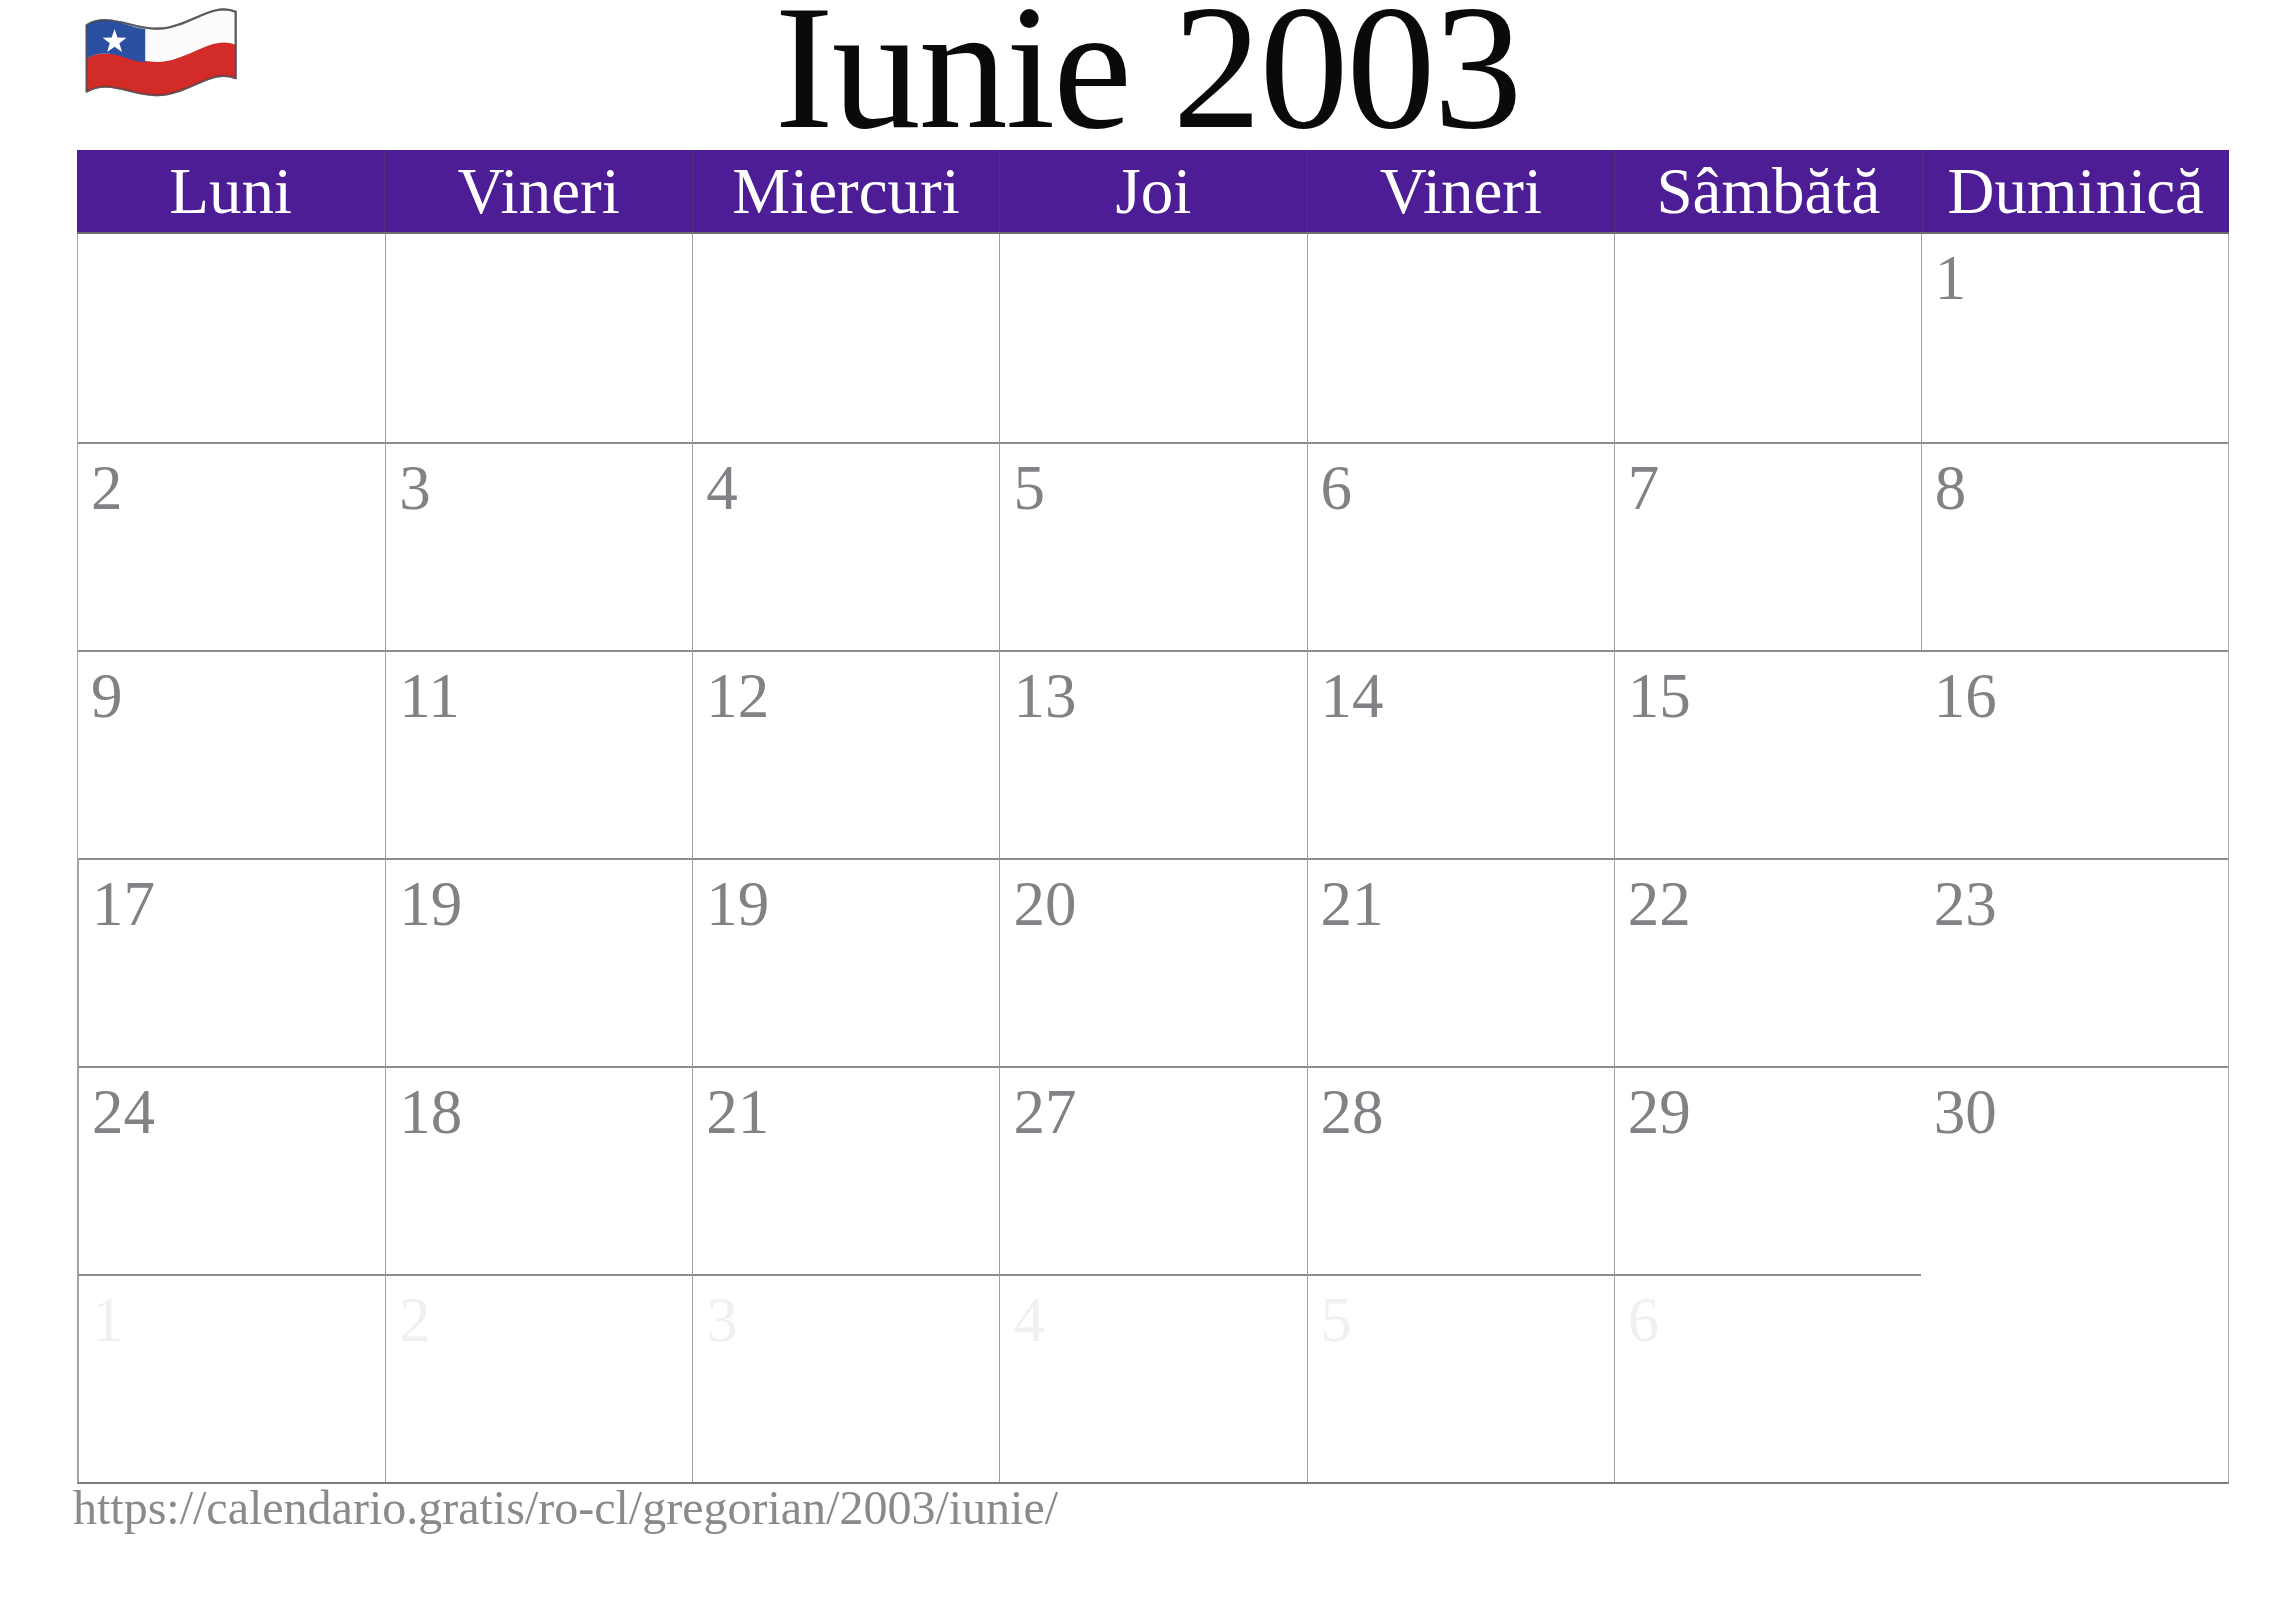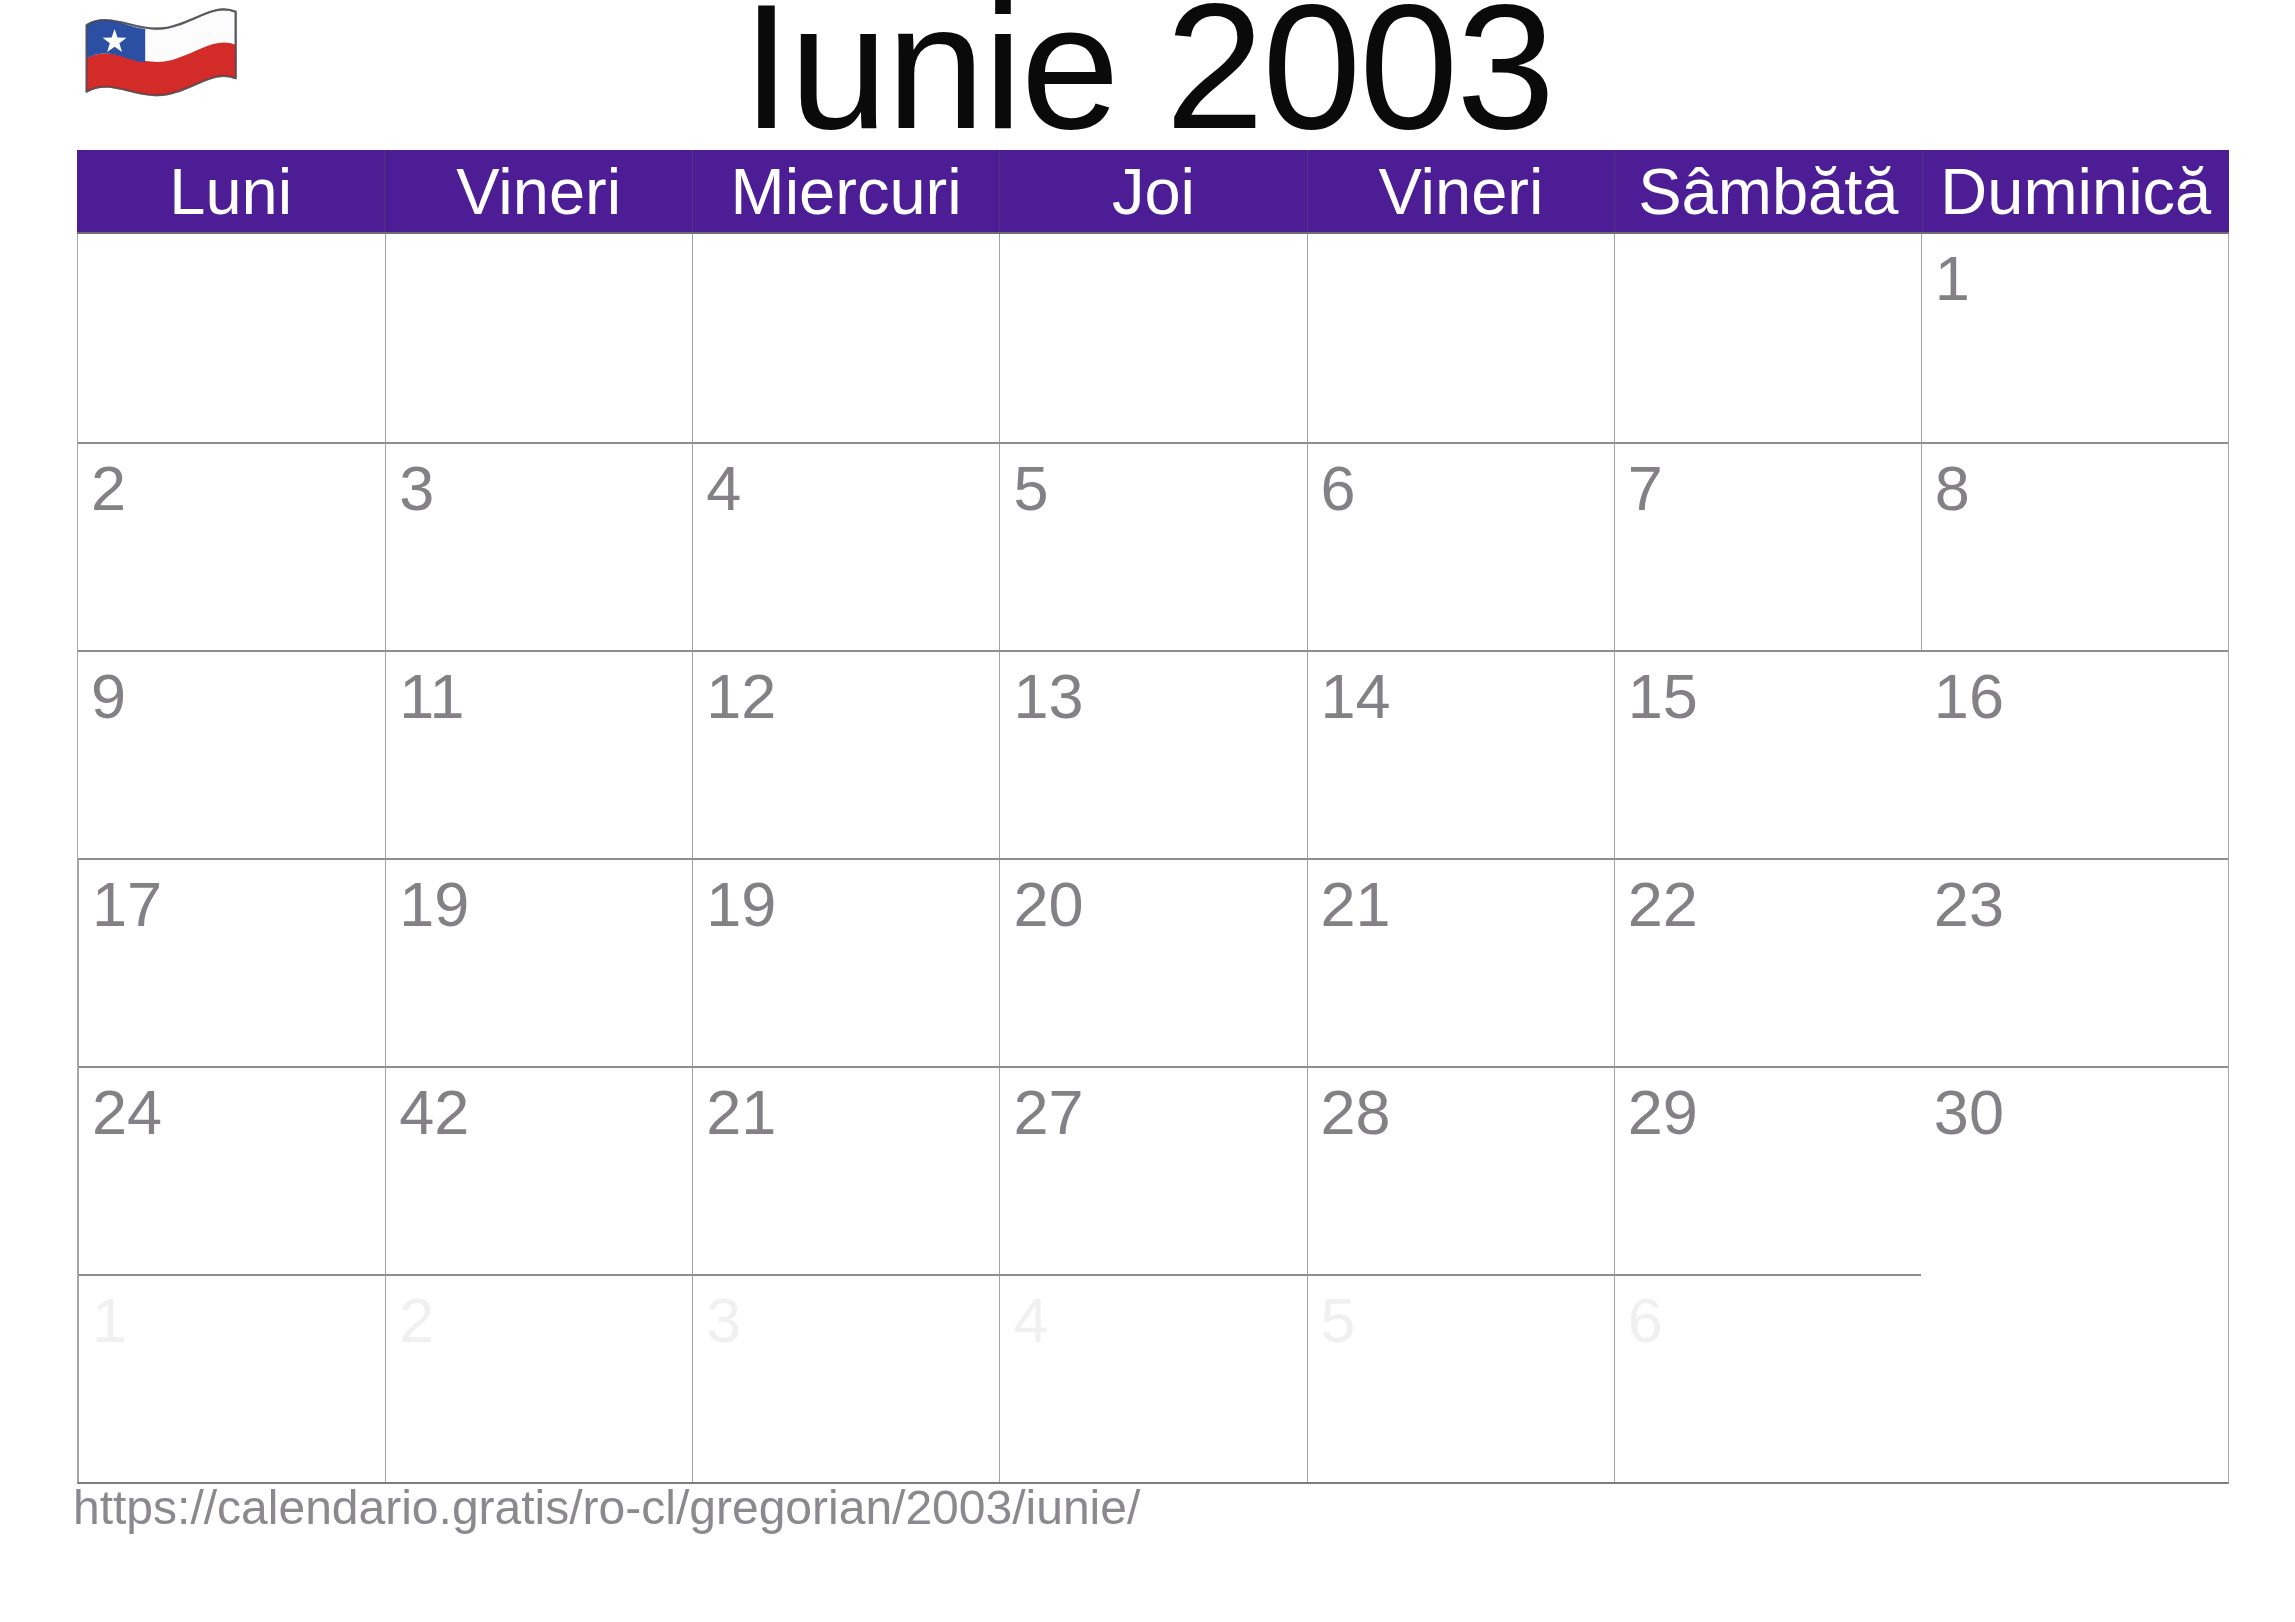--- a/index.html
+++ b/index.html
@@ -1,21 +1,21 @@
 <!DOCTYPE html>
 <html style="font-size:10.5px"><head>
 <meta charset="utf-8">
 <style>
   html,body { margin:0; padding:0; background:#ffffff; }
   #canvas {
     position:relative;
     width:2295px; height:1623px;
     background:#ffffff;
     overflow:hidden;
-    font-family:Liberation Sans, sans-serif;
+    font-family:Liberation Serif, serif;
   }
 
   
   #flag {
     position:absolute; left:76px; top:1.3px;
     width:173px; height:128px;
   }
   #page-title {
     position:absolute; left:0; top:-22px; width:100%;
     text-align:center;
@@ -203,21 +203,21 @@
           <span class="day-num">22</span>
         </div>
 
       <div class="day-cell first-col">
           <span class="day-num">23</span>
         </div>
       <div class="day-cell">
           <span class="day-num">24</span>
         </div>
       <div class="day-cell">
-          <span class="day-num">42</span>
+          <span class="day-num">18</span>
         </div>
       <div class="day-cell">
           <span class="day-num">21</span>
         </div>
       <div class="day-cell">
           <span class="day-num">27</span>
         </div>
       <div class="day-cell">
           <span class="day-num">28</span>
         </div>

